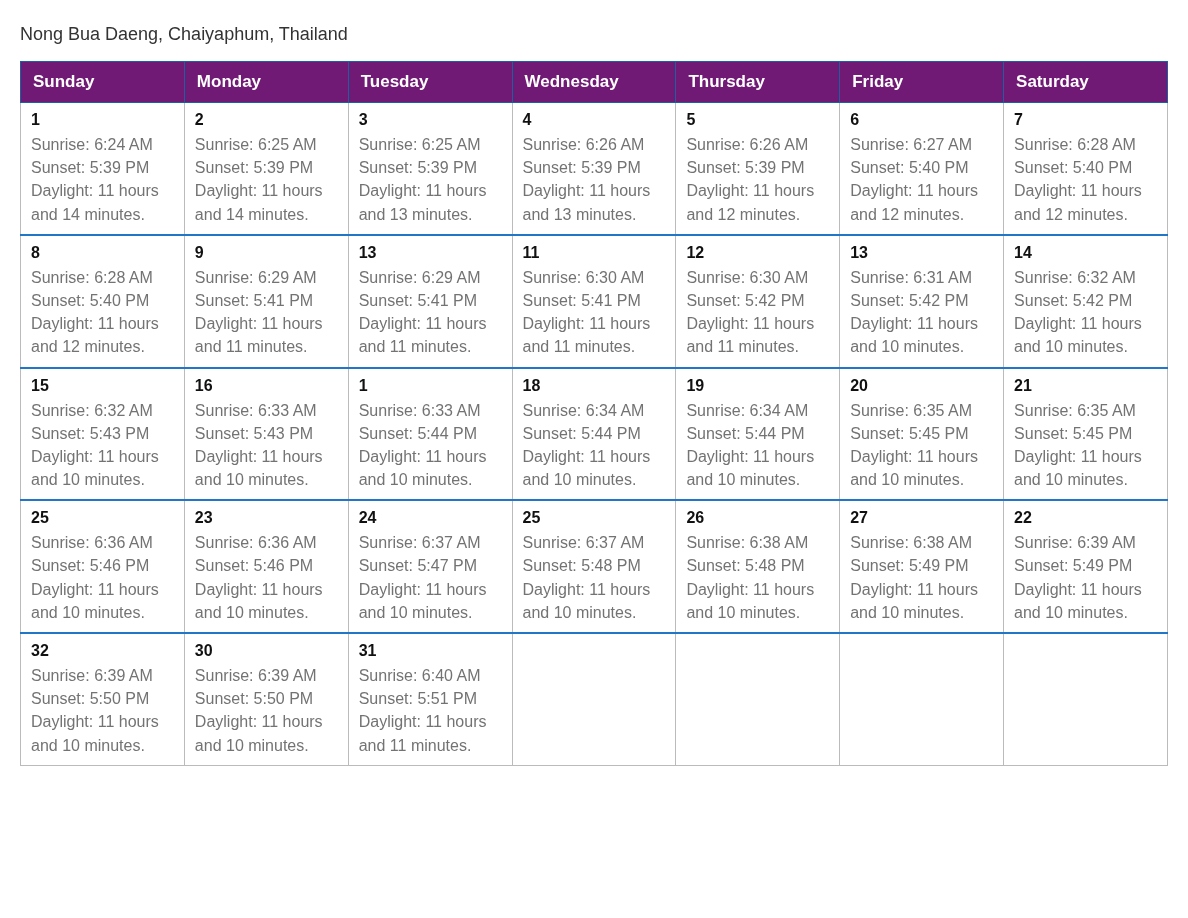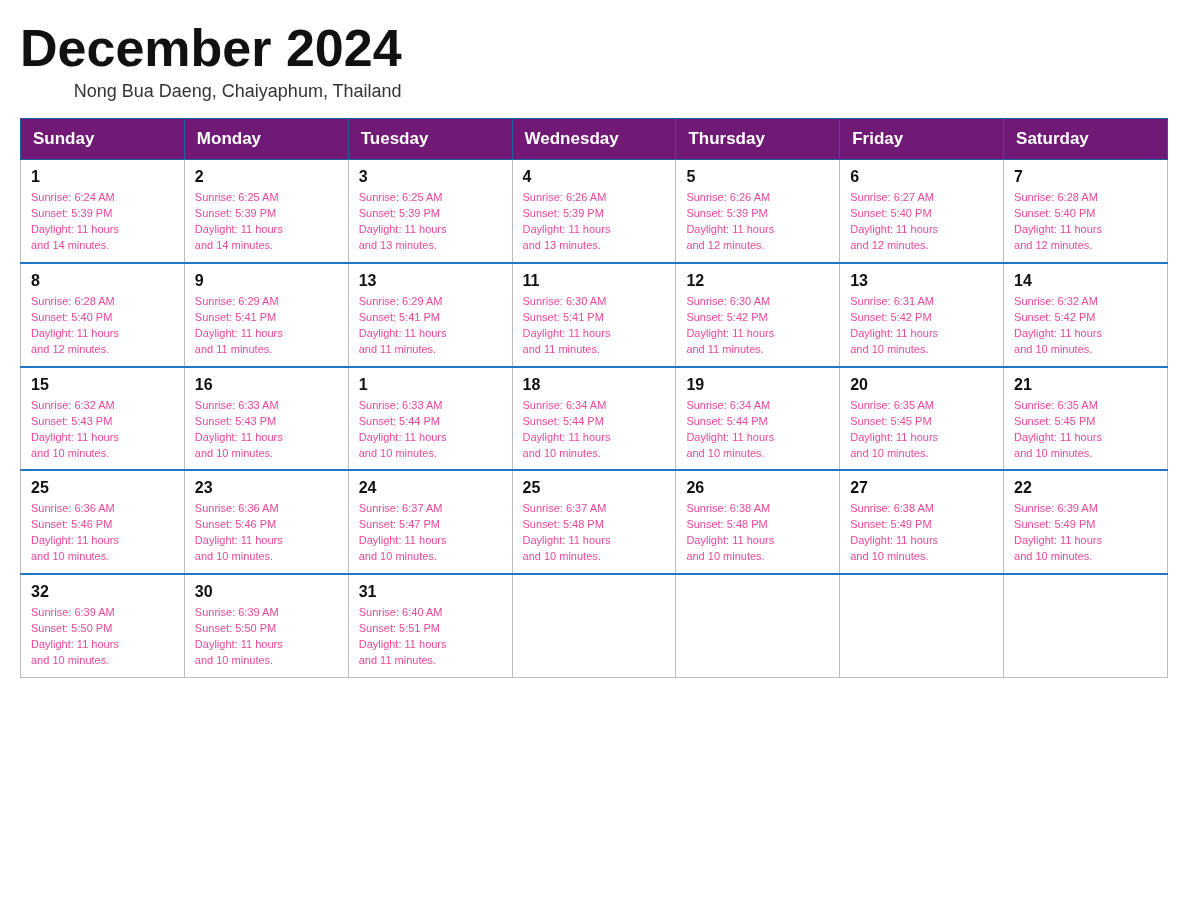--- a/index.html
+++ b/index.html
@@ -72,41 +72,40 @@
       width: calc(100% / 7);
       min-height: 100px;
     }
     .day-number {
       font-size: 16px;
       font-weight: bold;
       color: #111;
       margin-bottom: 4px;
     }
     .day-info {
-      font-size: 11px;
-      color: #ec4899;
+      font-size: 16px;
+      color: #737373;
       line-height: 1.45;
     }
     .empty-cell {
       background: #fff;
     }
     .week-row td {
       background: #fff;
     }
     
     .week-row:not(:last-child) td {
       border-bottom: 2px solid #2176c8;
     }
   </style>
 </head>
 <body>
 
 <div class="header-area">
   <div class="title-area">
-    <div class="month-title">December 2024</div>
     <div class="location-title">Nong Bua Daeng, Chaiyaphum, Thailand</div>
   </div>
 </div>
 
 <table class="calendar-table">
   <thead>
     <tr>
     <th>Sunday</th>
         <th>Monday</th>
         <th>Tuesday</th>

